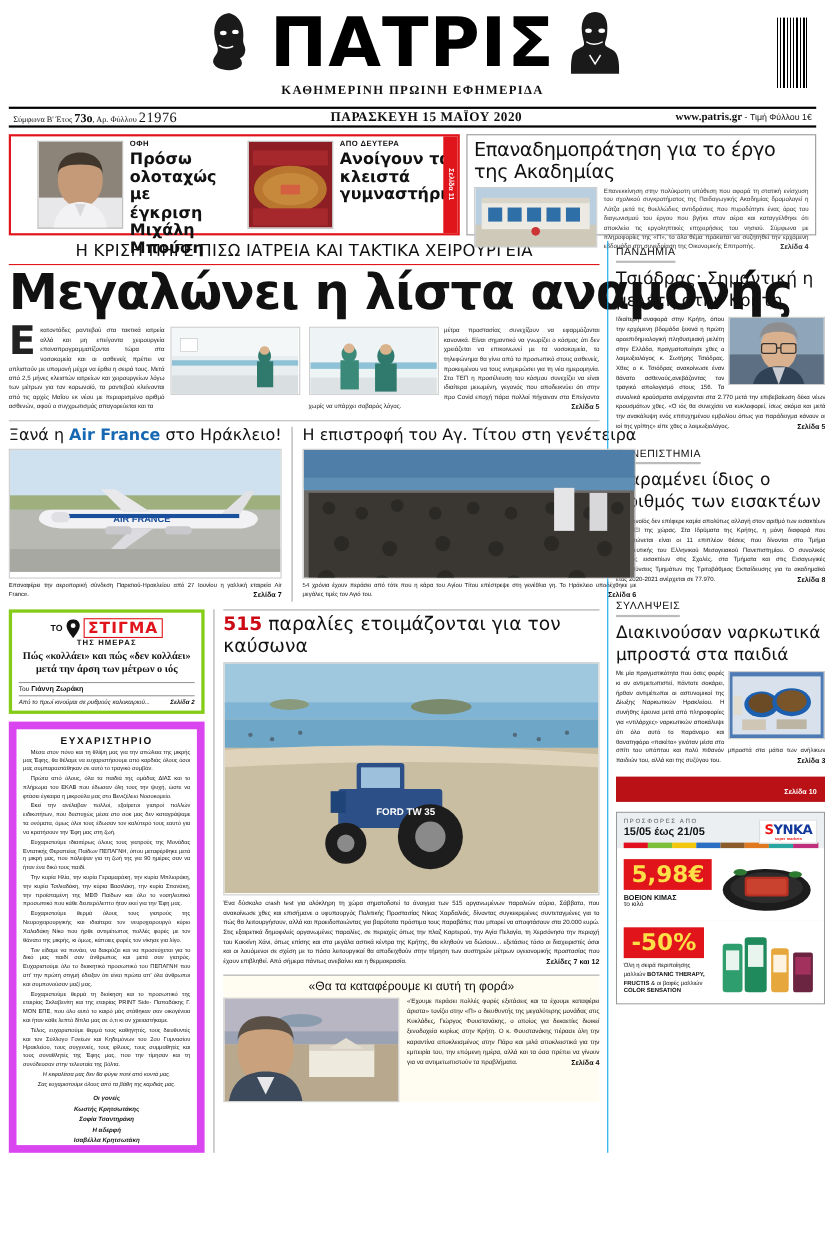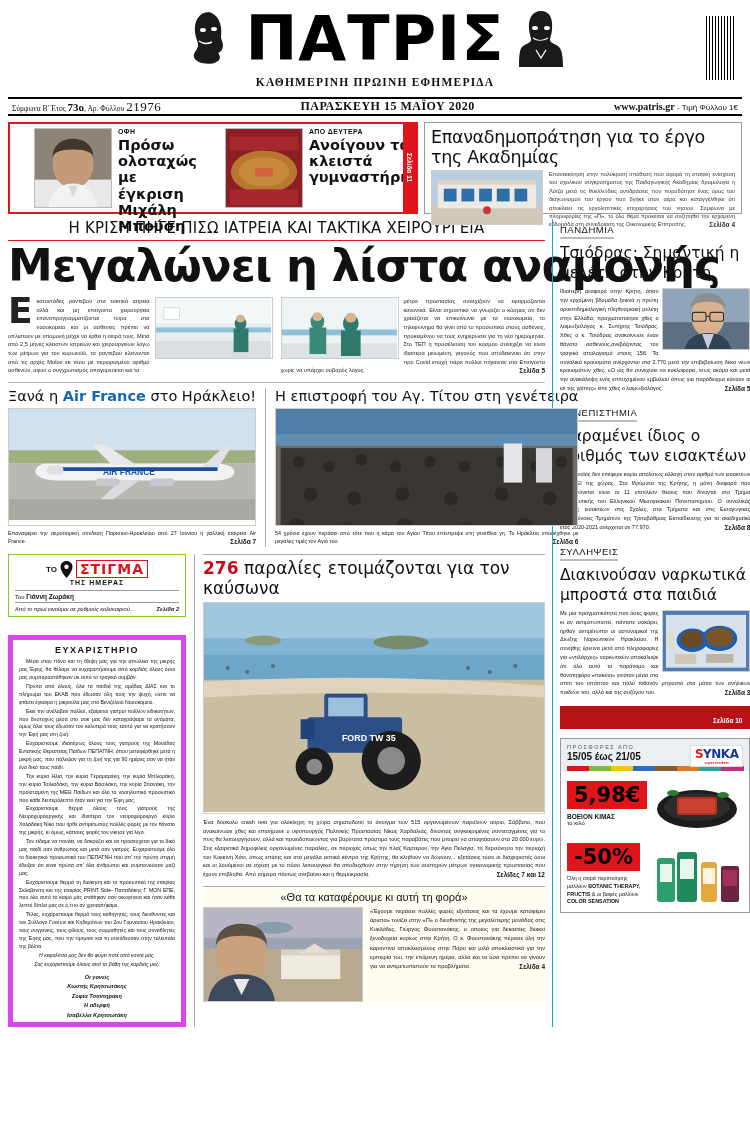--- a/index.html
+++ b/index.html
@@ -78,38 +78,38 @@
   .mid-col.divider { border-left: 1px solid #aaa; padding-left: 9px; }
   .mid-head { font-size: 14.5px; font-family:"DejaVu Sans",sans-serif; margin-bottom: 4px; white-space:nowrap; }
   .mid-head .blue { color: #1668b3; font-weight: bold; }
   .mid-photo { width: 100%; height: 118px; border: 1px solid #ccc; overflow:hidden; position:relative;}
   .mid-cap { font-size: 5.4px; line-height: 1.5; margin-top: 3px; text-align: justify; }
 
   
   .lower-row { display: flex; gap: 8px; margin-top: 7px; }
   .stigma-col { flex: 0 0 178px; }
   .beach-col { flex: 1; border-left: 1px solid #aaa; padding-left: 8px; }
-  .stigma-box { border: 1px solid #84cc16; padding: 5px 6px 4px; }
+  .stigma-box { border: 3px solid #84cc16; padding: 5px 6px 4px; }
   .stigma-top { display: flex; align-items: center; justify-content: center; gap: 3px; }
   .stigma-to { font-size: 8px; font-weight:bold; }
   .pin { width: 13px; height: 17px; }
   .stigma-word { border: 1.5px solid #e0141b; color:#e0141b; font-size: 14px; font-weight:bold; letter-spacing: 1px; padding: 0 3px; font-family:"DejaVu Sans",sans-serif;}
   .stigma-day { text-align: center; font-size: 7px; font-weight: bold; letter-spacing: 1px; margin-top:1px;}
   .stigma-q { text-align: center; font-size: 9.4px; font-weight: bold; line-height: 1.3; margin-top: 3px; font-family:"Liberation Serif",serif;}
   .stigma-by { font-size: 6px; border-top:1px solid #999; border-bottom:1px solid #999; margin-top: 4px; padding: 2px 0; }
   .stigma-by b { font-size: 6.5px; }
   .stigma-foot { font-size: 5.6px; margin-top: 3px; font-style: italic; display:flex; justify-content:space-between;}
 
   .beach-head { font-size: 17px; font-family:"DejaVu Sans",sans-serif; border-top:1px solid #aaa; padding-top:3px; }
   .beach-head .num { color: #cc0a16; font-weight: bold; }
   .beach-photo { width: 100%; height: 212px; margin-top: 4px; border: 1px solid #ccc; overflow:hidden; position:relative;}
   .beach-body { font-size: 5.6px; line-height: 1.55; text-align: justify; margin-top: 4px; }
 
   
-  .thanks-box { border: 5px solid #d946ef; padding: 5px 6px; margin-top: 18px; height: 392px; overflow:hidden;}
+  .thanks-box { border: 7px solid #d946ef; padding: 5px 6px; margin-top: 7px; height: 392px; overflow:hidden;}
   .thanks-title { text-align: center; font-size: 9px; font-weight: bold; letter-spacing: 1.5px; margin-bottom: 3px; }
   .thanks-body { font-size: 5.2px; line-height: 1.52; text-align: justify; }
   .thanks-body p { text-indent: 7px; margin-bottom: 1px; }
   .thanks-sign { text-align: center; font-style: italic; font-weight: bold; font-size: 5.6px; line-height:1.7; margin-top:4px;}
 
   
   .quote-box { border-top:1px solid #aaa; margin-top: 7px; padding-top: 4px; background:#fffdf2; }
   .quote-head { text-align: center; font-size: 11px; font-family:Liberation Sans, sans-serif; }
   .quote-body { display: flex; gap: 7px; margin-top: 4px; }
   .quote-photo { width: 160px; height: 95px; flex: none; border: 1px solid #ccc; overflow:hidden; position:relative;}
@@ -132,21 +132,21 @@
   .ad-top { background: #eceff2; padding: 5px 6px 0; position: relative; }
   .ad-offers { font-size: 5.5px; letter-spacing: 1.5px; color:#555; }
   .ad-dates { font-size: 10px; font-weight: bold; margin-top: 1px; }
   .synka { position: absolute; right: 6px; top: 6px; background:#fff; border:1px solid #ddd; padding:1px 4px; text-align:center; }
   .synka .s1 { font-size: 12px; font-weight: bold; color:#12389b; letter-spacing:-0.5px; font-family:"DejaVu Sans",sans-serif;}
   .synka .s1 .y { color:#e11; }
   .synka .s2 { font-size: 3.6px; color:#e11; font-weight:bold; }
   .colorbar { height: 5px; display: flex; margin-top: 4px; }
   .colorbar i { flex: 1; }
   .ad-item { display: flex; align-items: center; background:#fff; padding: 6px; gap:4px; }
-  .price-tag { background: #e1141b; color: #000000; font-size: 21px; font-weight: bold; padding: 2px 7px; font-family:"DejaVu Sans",sans-serif; display:inline-block;}
+  .price-tag { background: #e1141b; color: #fde047; font-size: 21px; font-weight: bold; padding: 2px 7px; font-family:"DejaVu Sans",sans-serif; display:inline-block;}
   .ad-label { font-size: 6.5px; font-weight: bold; margin-top: 4px; }
   .ad-sub { font-size: 6px; }
   .ad-img { width: 92px; height: 54px; border-radius:3px; overflow:hidden; position:relative; flex:none;}
   .ad-desc { font-size: 5.4px; line-height: 1.45; margin-top: 4px; }
   .ad-desc b { color:#111; }
 
   
   .ph { position:absolute; inset:0; }
 </style>
 </head>
@@ -371,20 +371,21 @@
               <span class="stigma-to">ΤΟ</span>
               <span class="pin">
                 <svg viewBox="0 0 13 17">
                     <path d="M6.5 0C3 0 0.5 2.6 0.5 5.9 0.5 10.2 6.5 17 6.5 17S12.5 10.2 12.5 5.9C12.5 2.6 10 0 6.5 0z" fill="#111"></path>
                     <circle cx="6.5" cy="5.8" r="2.2" fill="#fff"></circle>
                   </svg>
               </span>
               <span class="stigma-word">ΣΤΙΓΜΑ</span>
             </div>
             <div class="stigma-day">ΤΗΣ ΗΜΕΡΑΣ</div>
+            <div class="stigma-q">Πώς «κολλάει» και πώς «δεν κολλάει» μετά την άρση των μέτρων ο ιός</div>
             <div class="stigma-by"><span>Του </span><b>Γιάννη Ζωράκη</b></div>
             <div class="stigma-foot">
               <span>Από το πρωί κινούμαι σε ρυθμούς καλοκαιριού...</span>
               <b>Σελίδα 2</b>
             </div>
           </div>
 
           <div class="thanks-box">
             <div class="thanks-title">ΕΥΧΑΡΙΣΤΗΡΙΟ</div>
             <div class="thanks-body">
@@ -404,21 +405,21 @@
               <div>Οι γονείς</div>
               <div>Κωστής Κρητσωτάκης</div>
               <div>Σοφία Τσαντηράκη</div>
               <div>Η αδερφή</div>
               <div>Ισαβέλλα Κρητσωτάκη</div>
             </div>
           </div>
         </div>
 
         <div class="beach-col">
-          <div class="beach-head"><span class="num">276</span><span> παραλίες ετοιμάζονται για τον καύσωνα</span></div>
+          <div class="beach-head"><span class="num">515</span><span> παραλίες ετοιμάζονται για τον καύσωνα</span></div>
           <div class="beach-photo">
             <svg class="ph" viewBox="0 0 345 212" preserveAspectRatio="none">
               <rect width="345" height="212" fill="#d9cdb4"></rect>
               <rect width="345" height="40" fill="#9fc7dd"></rect>
               <rect y="36" width="345" height="16" fill="#7fb4d4"></rect>
               <rect y="52" width="345" height="26" fill="#6ea6c8"></rect>
               <rect y="78" width="345" height="134" fill="#c9bda2"></rect>
               <ellipse cx="200" cy="40" rx="28" ry="7" fill="#7a8b6d"></ellipse>
               <ellipse cx="60" cy="38" rx="18" ry="5" fill="#8a9a7d"></ellipse>
               <path d="M0 80 Q170 70 345 84 L345 96 Q170 86 0 96z" fill="#dfd4bb"></path>

